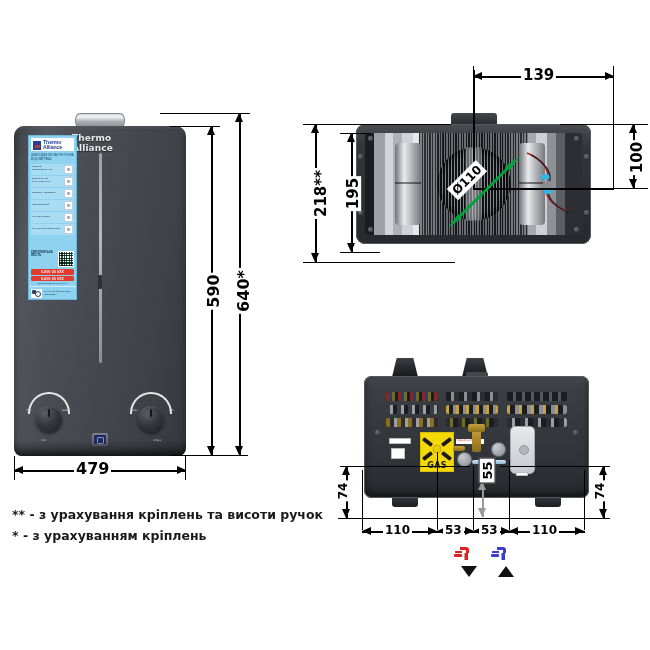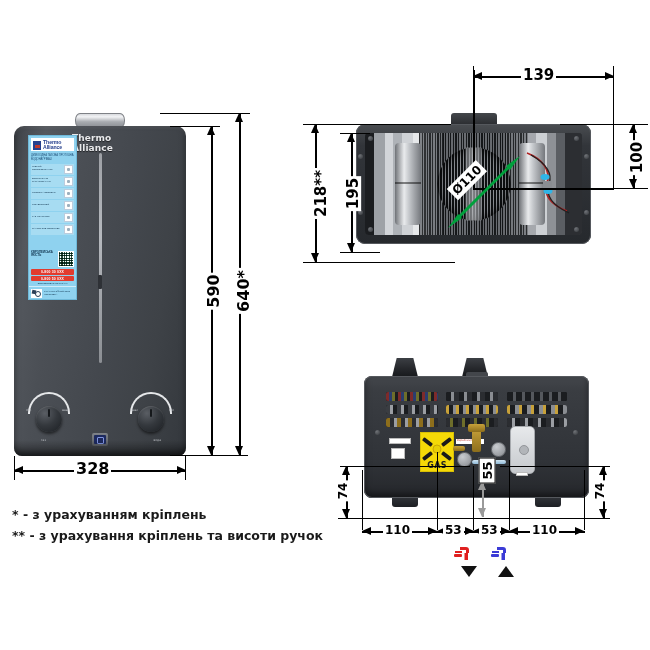--- a/index.html
+++ b/index.html
@@ -315,21 +315,21 @@
           <i></i>
         </div>
     </div>
   </div>
 
   <div class="ext-v" style="left:14px; top:456px; height:24px;"></div>
   <div class="ext-v" style="left:185px; top:456px; height:24px;"></div>
   <div class="dim-line-h" style="left:14px; top:470px; width:172px;"></div>
   <div class="arw arw-l" style="left:14px; top:466px;"></div>
   <div class="arw arw-r" style="left:177px; top:466px;"></div>
-  <div class="dim-txt" style="left:74px; top:461px; font-size:16px;">328</div>
+  <div class="dim-txt" style="left:74px; top:461px; font-size:16px;">479</div>
 
   <div class="ext-h" style="left:170px; top:126px; width:50px;"></div>
   <div class="ext-h" style="left:170px; top:455px; width:78px;"></div>
   <div class="dim-line-v" style="left:211px; top:126px; height:329px;"></div>
   <div class="arw arw-u" style="left:207px; top:126px;"></div>
   <div class="arw arw-d" style="left:207px; top:446px;"></div>
   <div class="dim-txt rot90" style="left:195px; top:283px; font-size:16px;">590</div>
 
   <div class="ext-h" style="left:160px; top:113px; width:90px;"></div>
   <div class="dim-line-v" style="left:239px; top:113px; height:342px;"></div>
@@ -534,17 +534,17 @@
     <svg viewBox="0 0 22 18">
       <path d="M3 5 h7 v2 h-7z" fill="#3b3bd6"></path>
       <path d="M8 1 h6 a3 3 0 0 1 3 3 v3 h-3 v-3 h-6z" fill="#3b3bd6"></path>
       <rect x="12.5" y="7" width="3.5" height="7" fill="#3b3bd6"></rect>
       <rect x="2" y="8" width="8" height="3" rx="1" fill="#3b3bd6"></rect>
     </svg>
   </div>
   <div class="tri" style="left:498px; top:566px; border-left:8px solid transparent; border-right:8px solid transparent; border-bottom:11px solid #111;"></div>
 
   <div id="footnotes">
+    <div class="fn">** - з урахування кріплень та висоти ручок</div>
     <div class="fn">* - з урахуванням кріплень</div>
-    <div class="fn">** - з урахування кріплень та висоти ручок</div>
   </div>
 
 </div>
 
 </body></html>

